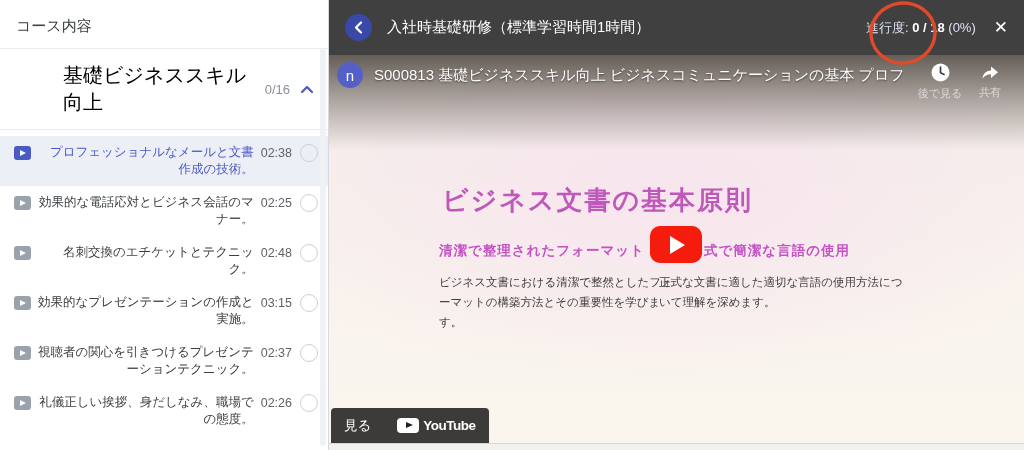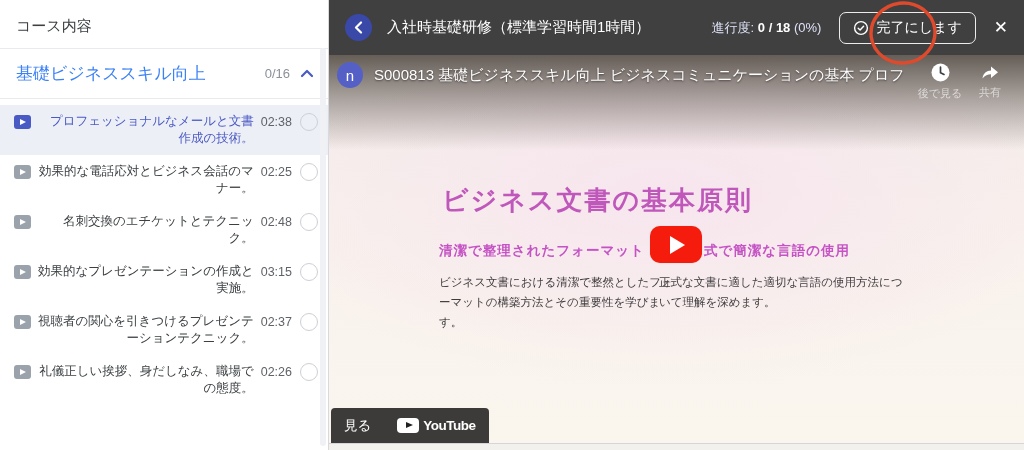--- a/index.html
+++ b/index.html
@@ -7,21 +7,21 @@
     font-family:"Liberation Sans","DejaVu Sans",sans-serif; }
   .app { position:relative; width:1024px; height:366px; display:flex; }
 
   
   .sidebar { position:relative; width:329px; height:450px; background:#fff;
     border-right:1px solid #d7d9de; flex:none; }
   .sb-header { padding:17px 16px 12px 16px; font-size:15px; color:#3c4043;
     border-bottom:1px solid #e8eaee; }
   .section { display:flex; align-items:center; padding:13px 14px 13px 16px;
     border-bottom:1px solid #e8eaee; cursor:pointer; }
-  .sec-label { flex:1; font-size:17px; color:#3b82f6; }
+  .sec-label { flex:1; font-size:20px; color:#000000;margin-left:47px; }
   .sec-progress { font-size:13px; color:#8b909a; margin-right:10px; }
   .chev { display:flex; align-items:center; }
   .items { padding-top:6px; }
   .item { display:flex; align-items:flex-start; padding:8px 10px 8px 14px; gap:7px; cursor:pointer;text-align:right; }
   .item.active { background:#edeff6; }
   .play-badge { flex:none; width:17px; height:14px; margin-top:2px; border-radius:3px;
     background:#9aa2ac; position:relative; }
   .item.active .play-badge { background:#4a5ac4; }
   .play-badge::after { content:""; position:absolute; left:6px; top:3.5px;
     border-left:6px solid #fff; border-top:3.5px solid transparent; border-bottom:3.5px solid transparent; }
@@ -174,27 +174,20 @@
         <svg width="9" height="13" viewBox="0 0 9 13">
             <path d="M7 1.5 L2 6.5 L7 11.5" fill="none" stroke="#fff" stroke-width="2.2" stroke-linecap="round" stroke-linejoin="round"></path>
           </svg>
       </div>
       <div class="tb-title">入社時基礎研修（標準学習時間1時間）</div>
       <div class="progress">
         <span>進行度:</span>
         <b>0 / 18</b>
         <span>(0%)</span>
       </div>
-      <button class="complete-btn">
-        <svg width="16" height="16" viewBox="0 0 16 16">
-            <circle cx="8" cy="8" r="6.4" fill="none" stroke="#fff" stroke-width="1.4"></circle>
-            <path d="M5.2 8.2 L7.1 10 L10.6 6.2" fill="none" stroke="#fff" stroke-width="1.4" stroke-linecap="round" stroke-linejoin="round"></path>
-          </svg>
-        <span>完了にします</span>
-      </button>
       <span class="close-btn">✕</span>
     </div>
 
     <div class="video">
       <div class="shade"></div>
 
       <div class="slide-title">ビジネス文書の基本原則</div>
       <div class="col-heading col1-heading">清潔で整理されたフォーマット</div>
       <div class="col-heading col2-heading">式で簡潔な言語の使用</div>
       <div class="col-body col2-body">正式な文書に適した適切な言語の使用方法について理解を深めます。</div>

